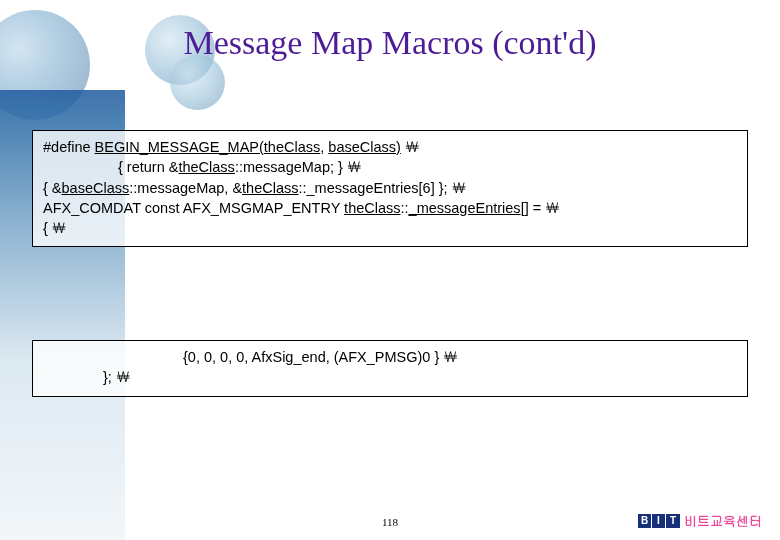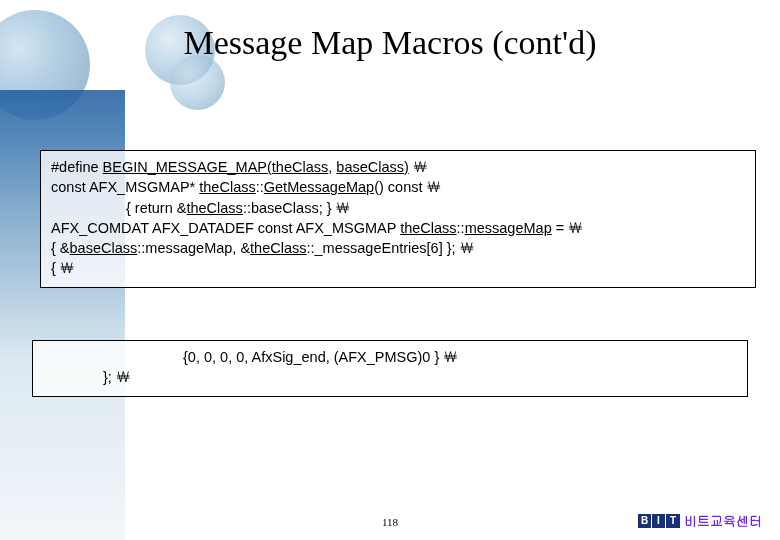--- a/index.html
+++ b/index.html
@@ -41,35 +41,35 @@
     opacity: 0.85;
   }
   .title {
     position: absolute;
     top: 24px;
     left: 0;
     width: 100%;
     text-align: center;
     font-size: 34px;
     font-family: "Times New Roman", serif;
-    color: #000000;
+    color: #4c1d95;
   }
   .code-box {
     position: absolute;
     left: 32px;
     border: 1px solid #000;
     background: rgba(255,255,255,0.78);
     padding: 6px 10px 8px 10px;
     font-family: Arial, Helvetica, sans-serif;
     font-size: 14.5px;
     line-height: 1.4;
     color: #000;
     width: 716px;
   }
-  .box1 { top: 150px; margin-left: 8px; }
+  .box1 { top: 130px; }
   .box2 { top: 340px; }
   .u { text-decoration: underline; }
   .page-num {
     position: absolute;
     bottom: 12px;
     left: 0;
     width: 100%;
     text-align: center;
     font-size: 11px;
     font-family: "Times New Roman", serif;
@@ -96,42 +96,41 @@
     display: flex;
     align-items: center;
     justify-content: center;
     border-right: 1px solid #fff;
   }
   .logo-cell:last-child { border-right: none; }
   .footer-text {
     font-family: Gulim, "Malgun Gothic", sans-serif;
     font-size: 13px;
     font-weight: bold;
-    color: #6d28d9;
+    color: #ec4899;
   }
   .indent1 { display: inline-block; width: 75px; }
   .indent2 { display: inline-block; width: 60px; }
   .indent3 { display: inline-block; width: 140px; }
 </style>
 </head>
 <body>
 
 <div class="bg-shape circle1"></div>
 <div class="bg-shape circle2"></div>
 <div class="bg-shape circle3"></div>
 <div class="rect-gradient"></div>
 
 <div class="title">Message Map Macros (cont'd)</div>
 
 <div class="code-box box1">
   <div><span>#define </span><span class="u">BEGIN_MESSAGE_MAP(</span><span class="u">theClass</span><span>, </span><span class="u">baseClass</span><span class="u">)</span><span> ￦</span></div>
-  <div><span>const AFX_MSGMAP* </span><span class="u">theClass</span><span>::</span><span class="u">GetMessageMap</span><span>() const ￦</span></div>
-  <div><span class="indent1"></span><span>{ return &amp;</span><span class="u">theClass</span><span>::baseClass; } ￦</span></div>
-  <div><span>AFX_COMDAT AFX_DATADEF const AFX_MSGMAP </span><span class="u">theClass</span><span>::</span><span class="u">messageMap</span><span> = ￦</span></div>
+  <div><span class="indent1"></span><span>{ return &amp;</span><span class="u">theClass</span><span>::messageMap; } ￦</span></div>
   <div><span>{ &amp;</span><span class="u">baseClass</span><span>::messageMap, &amp;</span><span class="u">theClass</span><span>::_messageEntries[6] }; ￦</span></div>
+  <div><span>AFX_COMDAT const AFX_MSGMAP_ENTRY </span><span class="u">theClass</span><span>::</span><span class="u">_messageEntries</span><span>[] = ￦</span></div>
   <div>{ ￦</div>
 </div>
 
 <div class="code-box box2">
   <div><span class="indent3"></span><span>{0, 0, 0, 0, AfxSig_end, (AFX_PMSG)0 } ￦</span></div>
   <div><span class="indent2"></span><span>}; ￦</span></div>
 </div>
 
 <div class="page-num">118</div>
 

